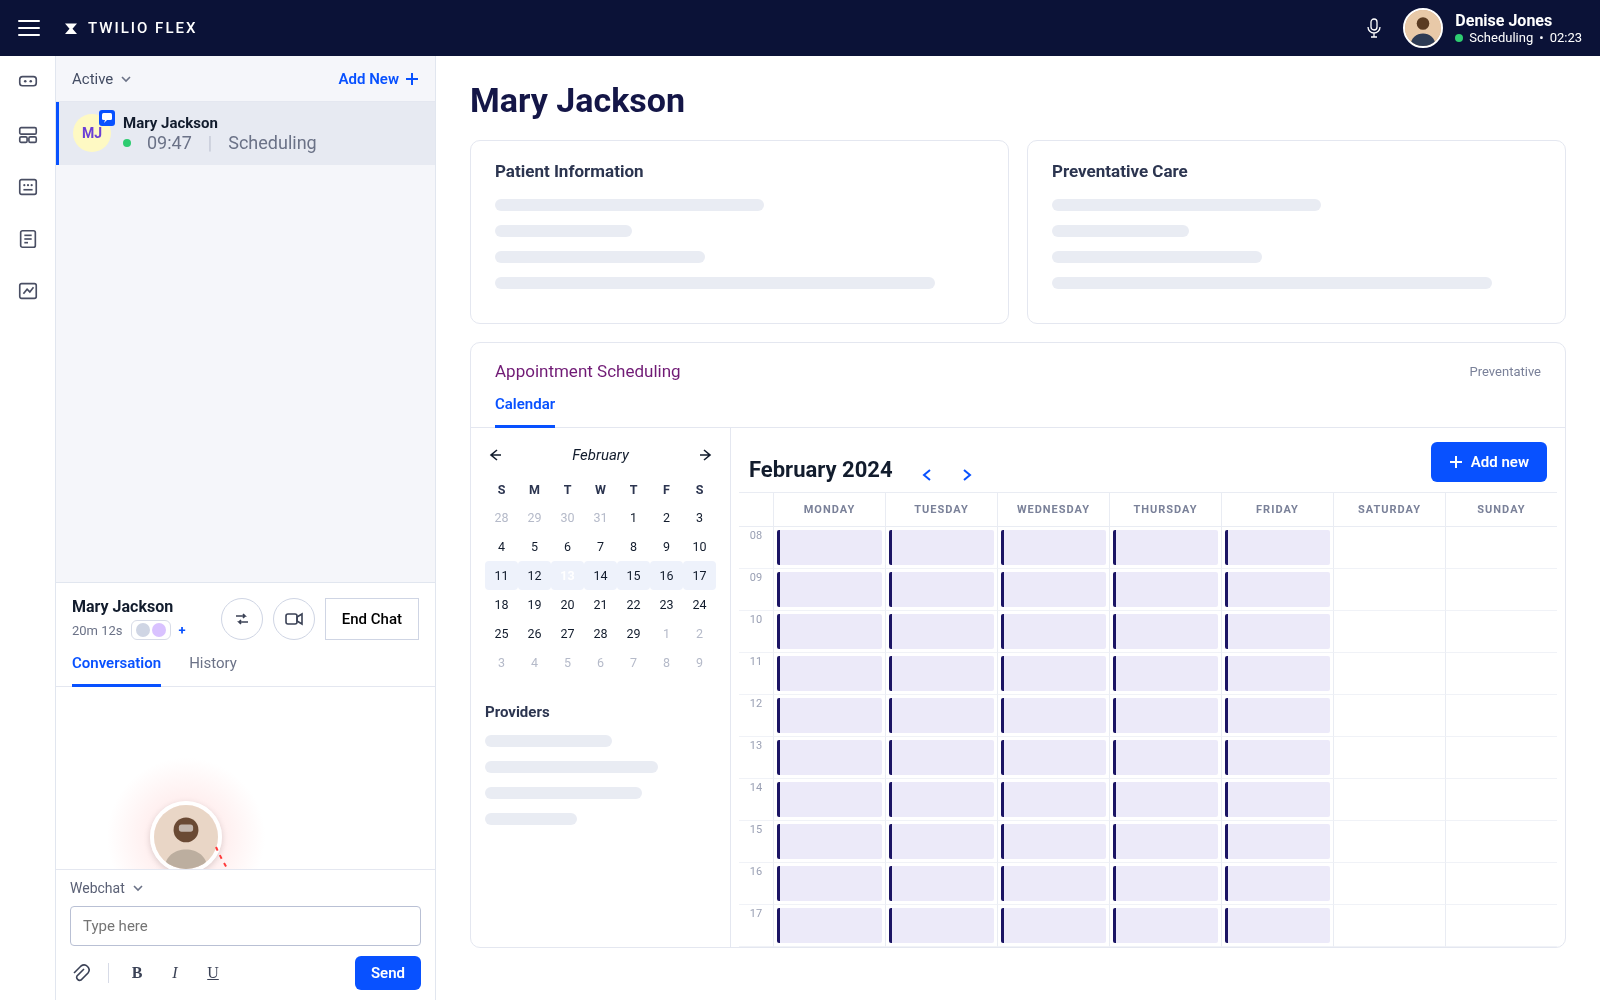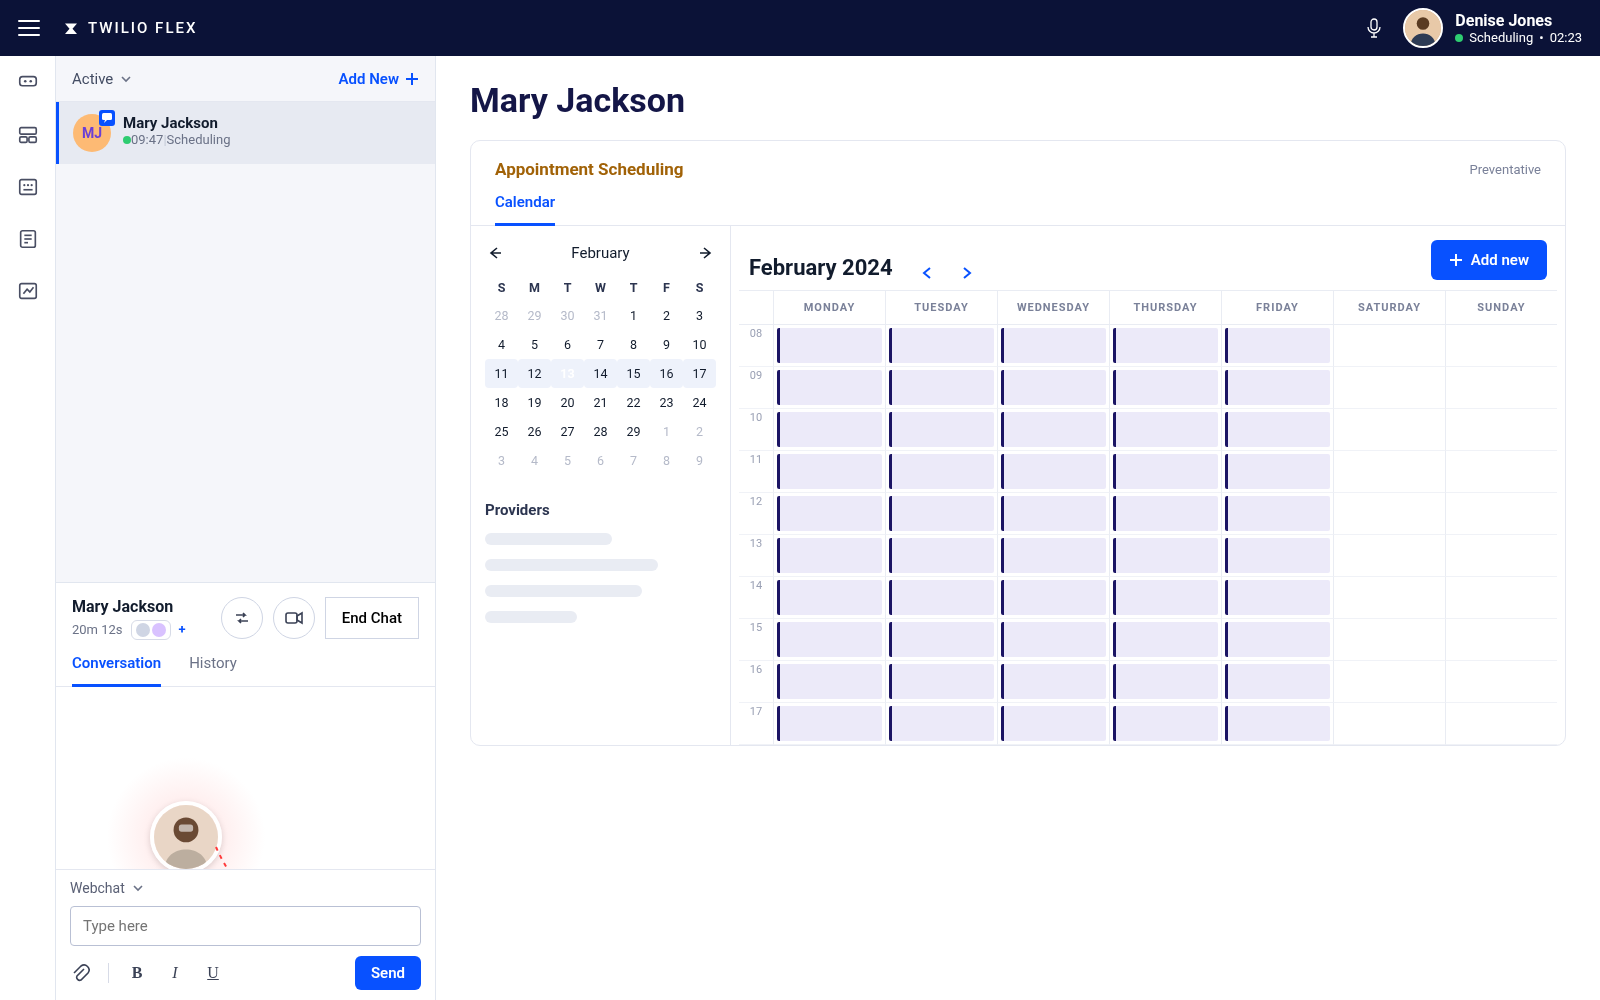--- a/index.html
+++ b/index.html
@@ -23,24 +23,24 @@
   .rail{width:56px;background:#fff;border-right:1px solid #e1e6ef;display:flex;flex-direction:column;align-items:center;padding-top:16px;gap:30px;}
   .rail-icon{width:22px;height:22px;color:#494e63;cursor:pointer;}
   
   .tasklist{width:380px;background:#f5f6fa;border-right:1px solid #e1e6ef;display:flex;flex-direction:column;}
   .tasklist-head{height:46px;display:flex;align-items:center;justify-content:space-between;padding:0 16px;border-bottom:1px solid #e4e7f0;}
   .status-filter{display:flex;align-items:center;gap:8px;font-size:15px;color:#434c63;cursor:pointer;}
   .chev{width:10px;height:10px;}
   .add-new{display:flex;align-items:center;gap:6px;color:#0851ff;font-weight:600;font-size:15px;cursor:pointer;}
   .tasks{flex:0 0 auto;}
   .task{display:flex;gap:12px;padding:12px 14px;border-left:3px solid #0851ff;background:#e7eaf2;cursor:pointer;}
-  .task-avatar{position:relative;width:38px;height:38px;border-radius:50%;background:#fdba74;color:#6b3fd6;font-weight:700;display:flex;align-items:center;justify-content:center;font-size:14px;}
+  .task-avatar{position:relative;width:38px;height:38px;border-radius:50%;background:#fef9c3;color:#6b3fd6;font-weight:700;display:flex;align-items:center;justify-content:center;font-size:14px;}
   .task-avatar .badge{position:absolute;top:-4px;right:-4px;width:16px;height:16px;background:#0851ff;border-radius:3px;display:flex;align-items:center;justify-content:center;}
   .task-name{font-weight:700;font-size:15px;}
-  .task-sub{font-size:13px;color:#6b7287;display:flex;align-items:center;gap:0;}
+  .task-sub{font-size:18px;color:#6b7287;display:flex;align-items:center;gap:16px;}
   .green-dot{width:8px;height:8px;border-radius:50%;background:#2ecc71;}
   .task-spacer{flex:1;min-height:110px;}
   
   .chat-panel{background:#fff;border-top:1px solid #e1e6ef;display:flex;flex-direction:column;flex:1;}
   .chat-head{display:flex;align-items:center;padding:14px 16px 0 16px;gap:10px;}
   .chat-head-left{flex:1;}
   .chat-head-name{font-weight:700;font-size:16px;}
   .chat-head-sub{font-size:13px;color:#6b7287;display:flex;align-items:center;gap:8px;margin-top:4px;}
   .mini-avatars{display:flex;align-items:center;border:1px solid #d7dbe7;border-radius:6px;padding:2px 4px;gap:2px;}
   .mini-avatars span{width:14px;height:14px;border-radius:50%;}
@@ -66,27 +66,27 @@
   
   .content{flex:1;overflow:auto;}
   .content-inner{padding:24px 34px;}
   .page-title{font-size:34px;font-weight:700;color:#141647;margin-bottom:20px;}
   .cards-row{display:flex;gap:18px;margin-bottom:18px;}
   .card{flex:1;border:1px solid #e4e7f0;border-radius:10px;padding:20px 24px;}
   .card-title{font-weight:700;font-size:17px;color:#2c3550;margin-bottom:18px;}
   .skel{background:#e9ecf3;border-radius:6px;height:12px;margin-bottom:14px;}
   .sched-card{border:1px solid #e4e7f0;border-radius:10px;}
   .sched-head{display:flex;align-items:center;justify-content:space-between;padding:18px 24px 0 24px;}
-  .sched-title{font-weight:700;font-size:17px;color:#a16207;}
+  .sched-title{font-weight:400;font-size:17px;color:#701a75;}
   .admin{font-size:13px;color:#7a8199;}
   .sched-tabs{display:flex;padding:14px 24px 0 24px;border-bottom:1px solid #e4e7f0;}
   .sched-tab{padding-bottom:12px;font-size:15px;color:#0851ff;font-weight:600;border-bottom:3px solid #0851ff;margin-bottom:-1px;cursor:pointer;}
   .sched-body{display:flex;}
   .mini-col{width:260px;border-right:1px solid #e4e7f0;padding:18px 14px;}
-  .mini-head{display:flex;align-items:center;justify-content:space-between;font-size:15px;margin-bottom:12px;}
+  .mini-head{display:flex;align-items:center;justify-content:space-between;font-size:15px;margin-bottom:12px;font-style:italic;}
   .arrow{width:18px;height:18px;cursor:pointer;}
   .mini-grid{display:grid;grid-template-columns:repeat(7,1fr);text-align:center;font-size:12.5px;}
   .mini-grid .dh{font-weight:700;color:#2c3550;padding:6px 0;}
   .mini-grid .dc{padding:7px 0;cursor:pointer;border-radius:4px;}
   .mini-grid .muted{color:#b5bac9;}
   .mini-grid .today{background:#0b1237;color:#fff;font-weight:700;}
   .mini-grid .wk{background:#eef2fb;}
   .providers{margin-top:26px;}
   .providers-title{font-weight:700;font-size:15px;color:#2c3550;margin-bottom:14px;}
   .big-col{flex:1;padding:14px 8px 0 8px;position:relative;}
@@ -278,20 +278,36 @@
           <button class="send-btn">Send</button>
         </div>
       </div>
     </div>
   </div>
 
   <div class="content">
     <div class="content-inner">
       <div class="page-title">Mary Jackson</div>
 
+      <div class="cards-row">
+        <div class="card">
+          <div class="card-title">Patient Information</div>
+          <div class="skel" style="width:55%"></div>
+          <div class="skel" style="width:28%"></div>
+          <div class="skel" style="width:43%"></div>
+          <div class="skel" style="width:90%"></div>
+        </div>
+        <div class="card">
+          <div class="card-title">Preventative Care</div>
+          <div class="skel" style="width:55%"></div>
+          <div class="skel" style="width:28%"></div>
+          <div class="skel" style="width:43%"></div>
+          <div class="skel" style="width:90%"></div>
+        </div>
+      </div>
 
       <div class="sched-card">
         <div class="sched-head">
           <div class="sched-title">Appointment Scheduling</div>
           <div class="admin">Preventative</div>
         </div>
         <div class="sched-tabs">
           <div class="sched-tab">Calendar</div>
         </div>
         <div class="sched-body">

